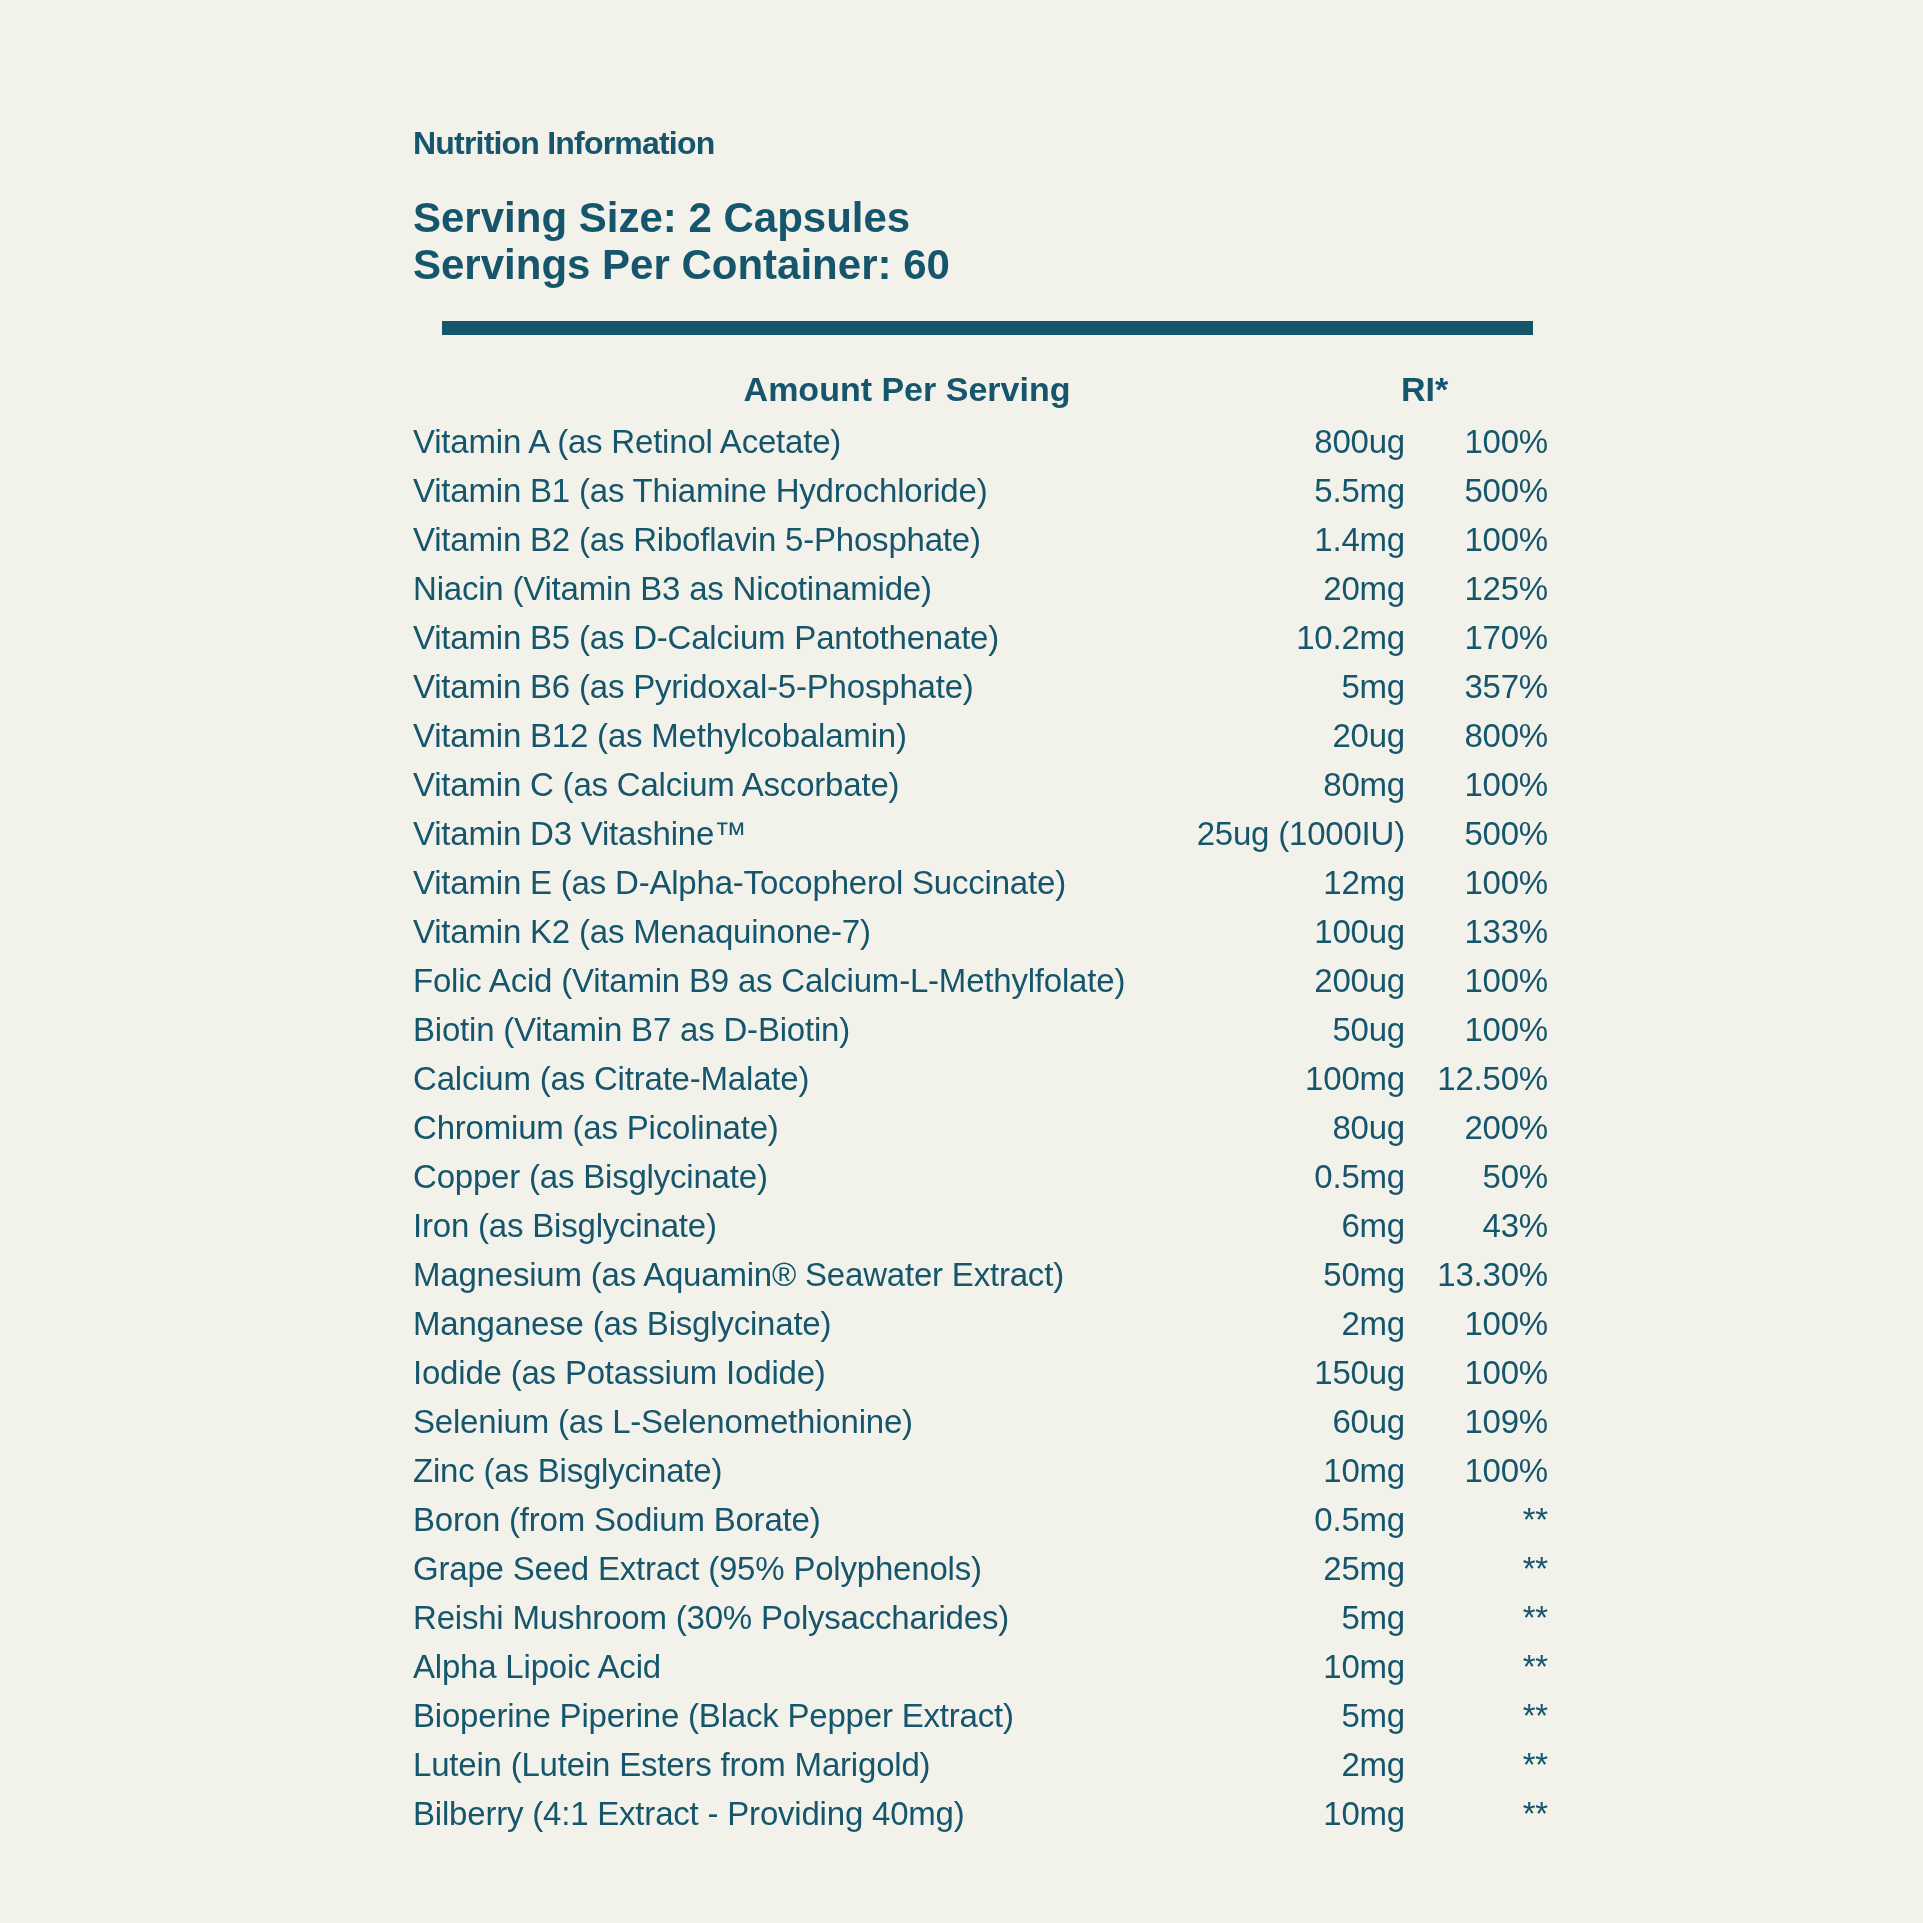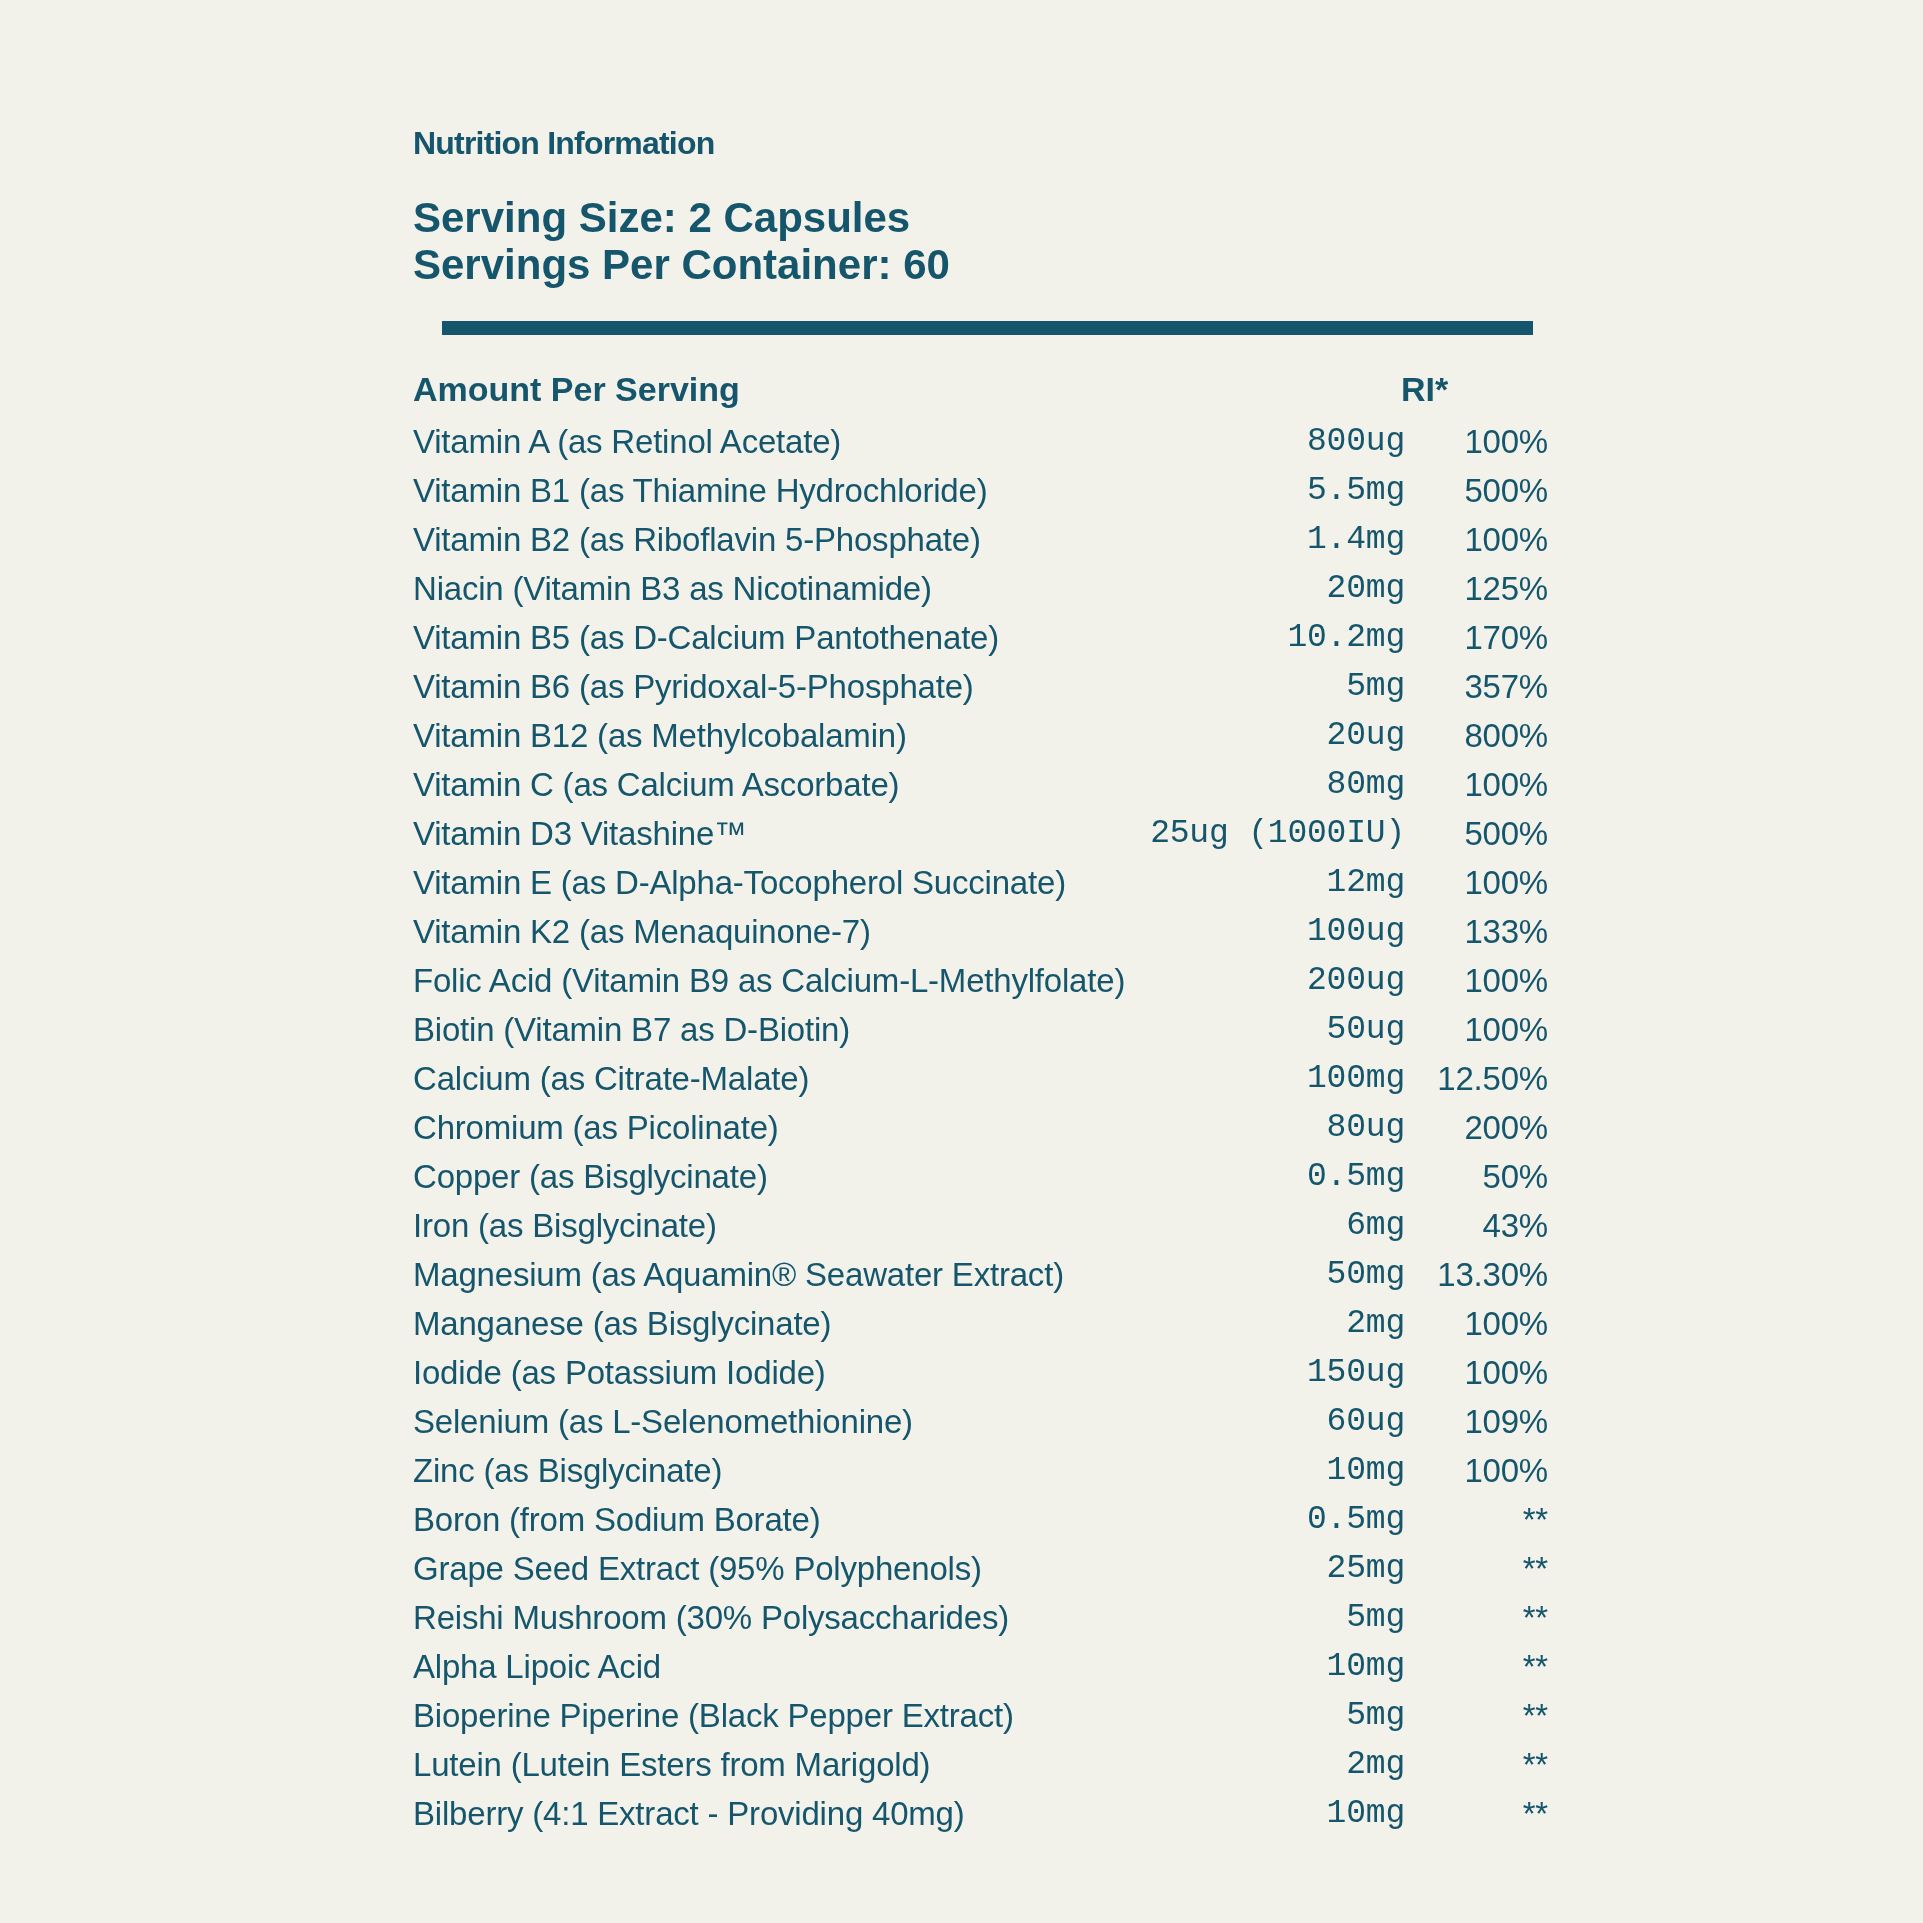--- a/index.html
+++ b/index.html
@@ -40,21 +40,21 @@
   }
   .thead {
     display: flex;
     margin-top: 32px;
     font-weight: bold;
     font-size: 34px;
     line-height: 44px;
   }
   .thead .col-amount-header {
     width: 988px;
-    text-align: left;
+    text-align: center;
   }
   .thead .col-ri-header {
     width: 143px;
     text-align: left;
   }
   .rows {
     margin-top: 6px;
   }
   .row {
     display: flex;
@@ -65,21 +65,20 @@
   }
   .cell-name {
     flex: 1 1 auto;
     text-align: left;
     white-space: nowrap;
   }
   .cell-amount {
     flex: 0 0 278px;
     text-align: right;
     white-space: nowrap;
-    font-family: Liberation Mono, monospace;
   }
   .cell-ri {
     flex: 0 0 143px;
     text-align: right;
     white-space: nowrap;
   }
 </style>
 </head>
 <body>
 

